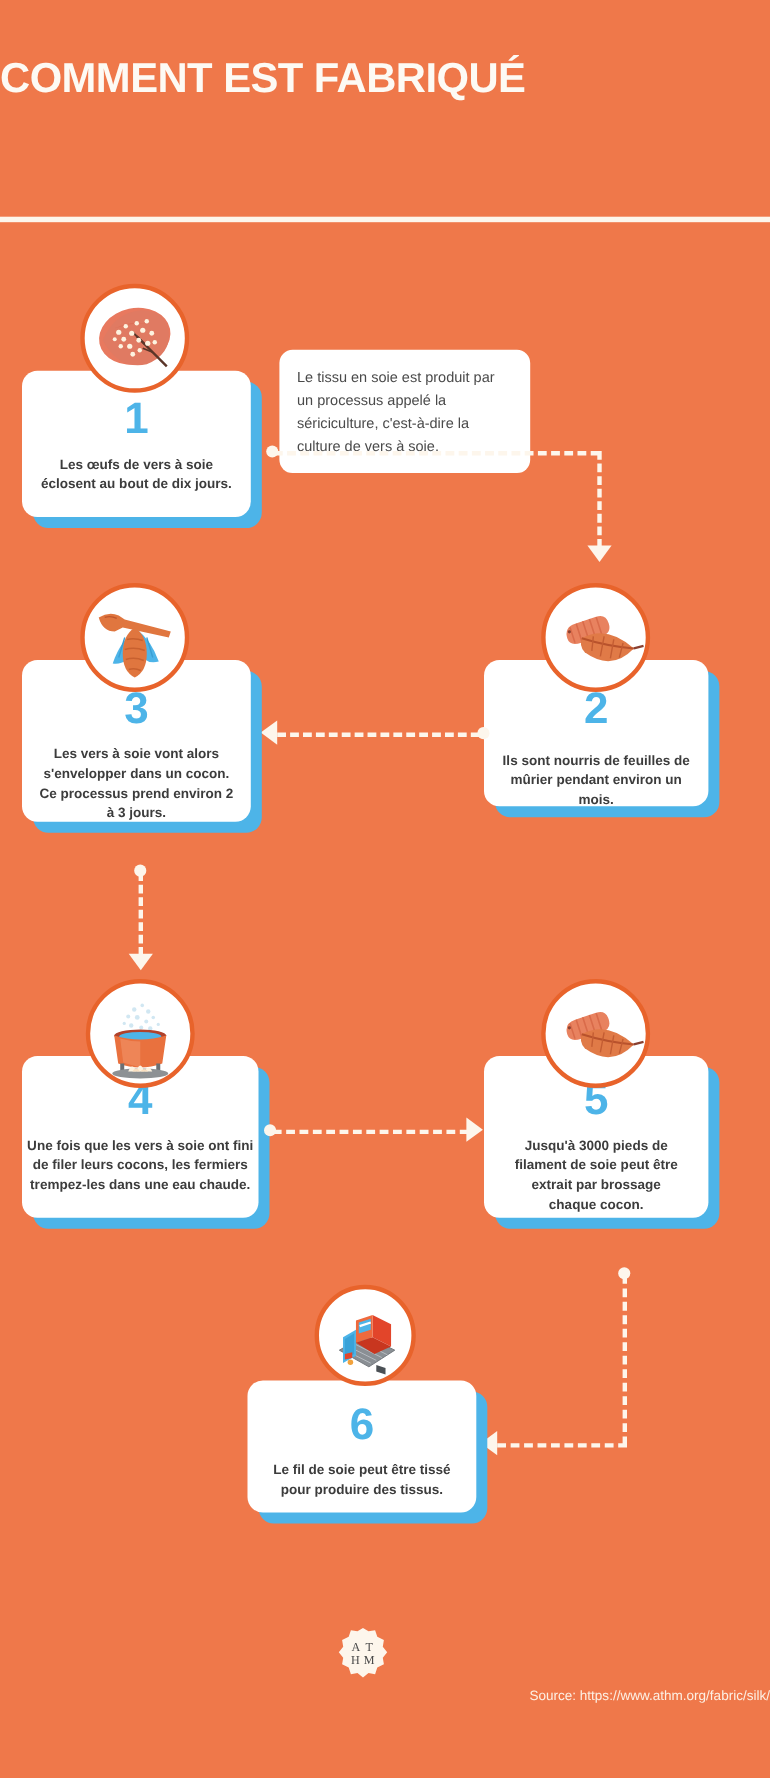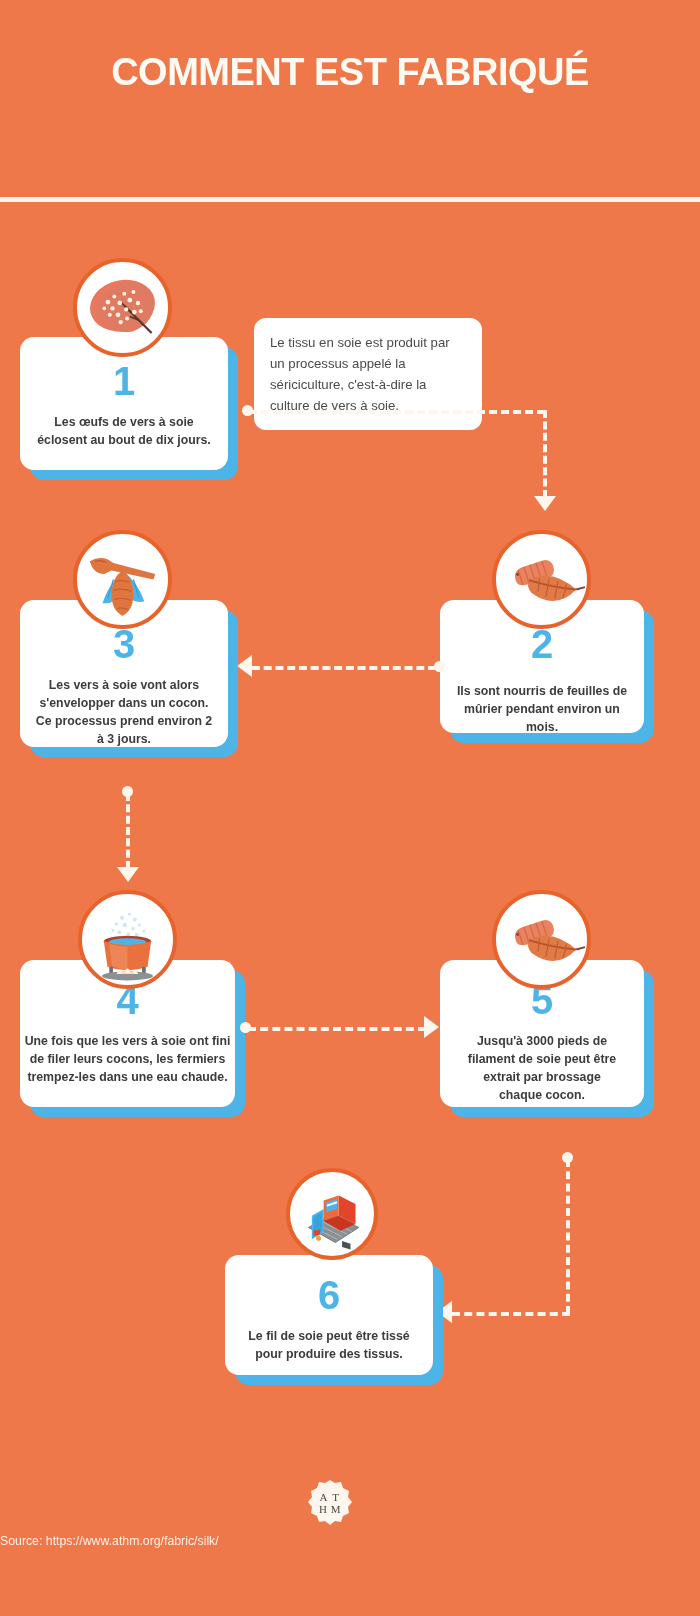--- a/index.html
+++ b/index.html
@@ -6,21 +6,21 @@
   body{
     width:700px;height:1616px;position:relative;overflow:hidden;
     background:#ef784a;
     font-family:"Liberation Sans","DejaVu Sans",sans-serif;
   }
   .stage{position:absolute;inset:0;}
 
   
   .header{position:absolute;left:0;top:0;width:700px;height:197px;background:#ef784a;}
   .title{
-    position:absolute;left:0;top:42px;width:700px;text-align:center;
+    position:absolute;left:0;top:42px;width:700px;text-align:left;
     color:#fdfaf4;font-weight:bold;font-size:38px;line-height:60px;
     letter-spacing:-0.5px;
   }
   .title .l2{display:block;}
   .divider{position:absolute;left:0;top:197px;width:700px;height:5px;background:#fdf6ec;}
 
   
   .card{position:absolute;background:#ffffff;border-radius:14px;box-sizing:border-box;}
   .card-shadow{position:absolute;background:#4db4e8;border-radius:14px;}
   .intro{
@@ -49,21 +49,21 @@
   .dot{position:absolute;width:11px;height:11px;border-radius:50%;background:#fdf6ec;}
   .arrow{position:absolute;width:0;height:0;}
   .arrow-down{border-left:11px solid transparent;border-right:11px solid transparent;border-top:15px solid #fdf6ec;}
   .arrow-left{border-top:11px solid transparent;border-bottom:11px solid transparent;border-right:15px solid #fdf6ec;}
   .arrow-right{border-top:11px solid transparent;border-bottom:11px solid transparent;border-left:15px solid #fdf6ec;}
 
   
   .logo{position:absolute;left:304px;top:1478px;width:52px;height:52px;}
   .logo svg{display:block;}
   .source{
-    position:absolute;left:0;top:1534px;width:700px;text-align:left;
+    position:absolute;left:0;top:1534px;width:700px;text-align:right;
     color:#fdf0e4;font-size:12.3px;
   }
 </style>
 </head>
 <body>
 
 <div class="stage">
 
   <div class="header">
     <div class="title">

